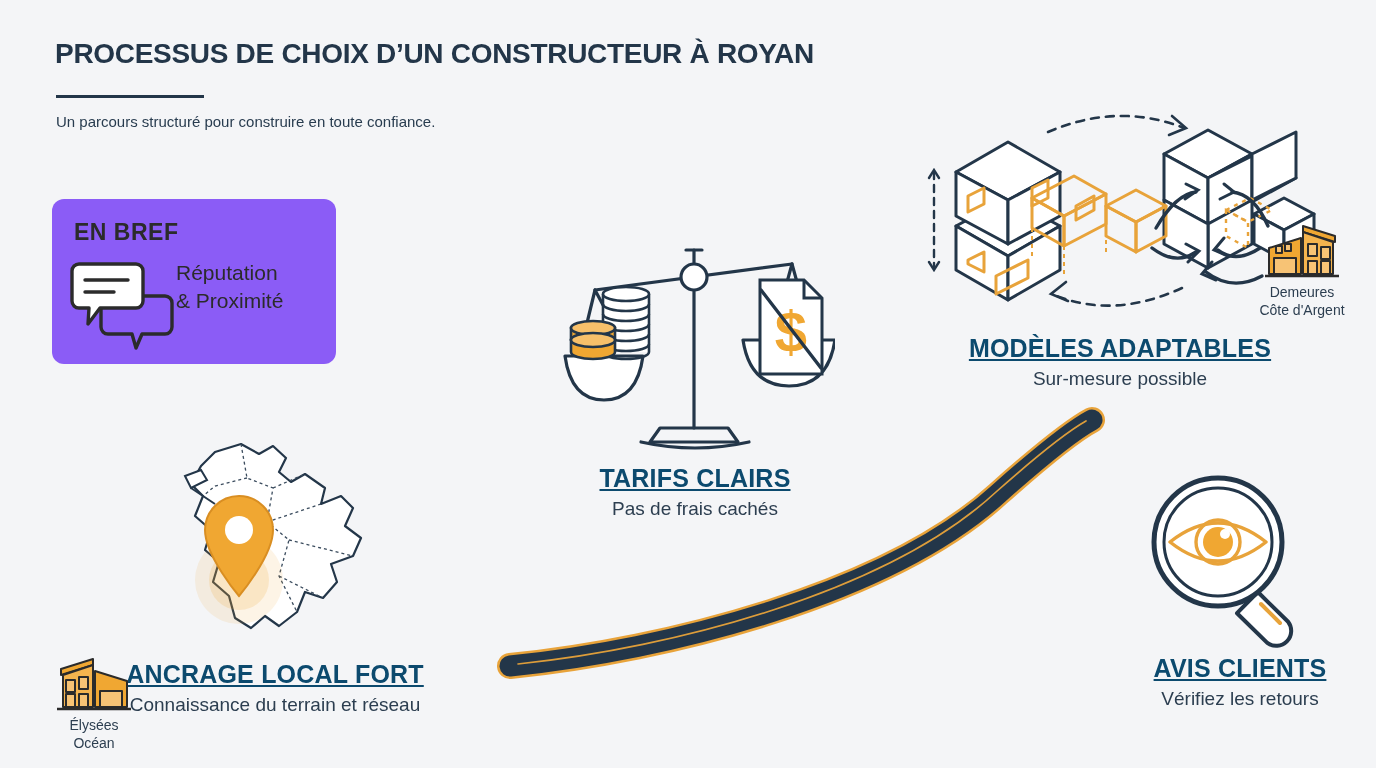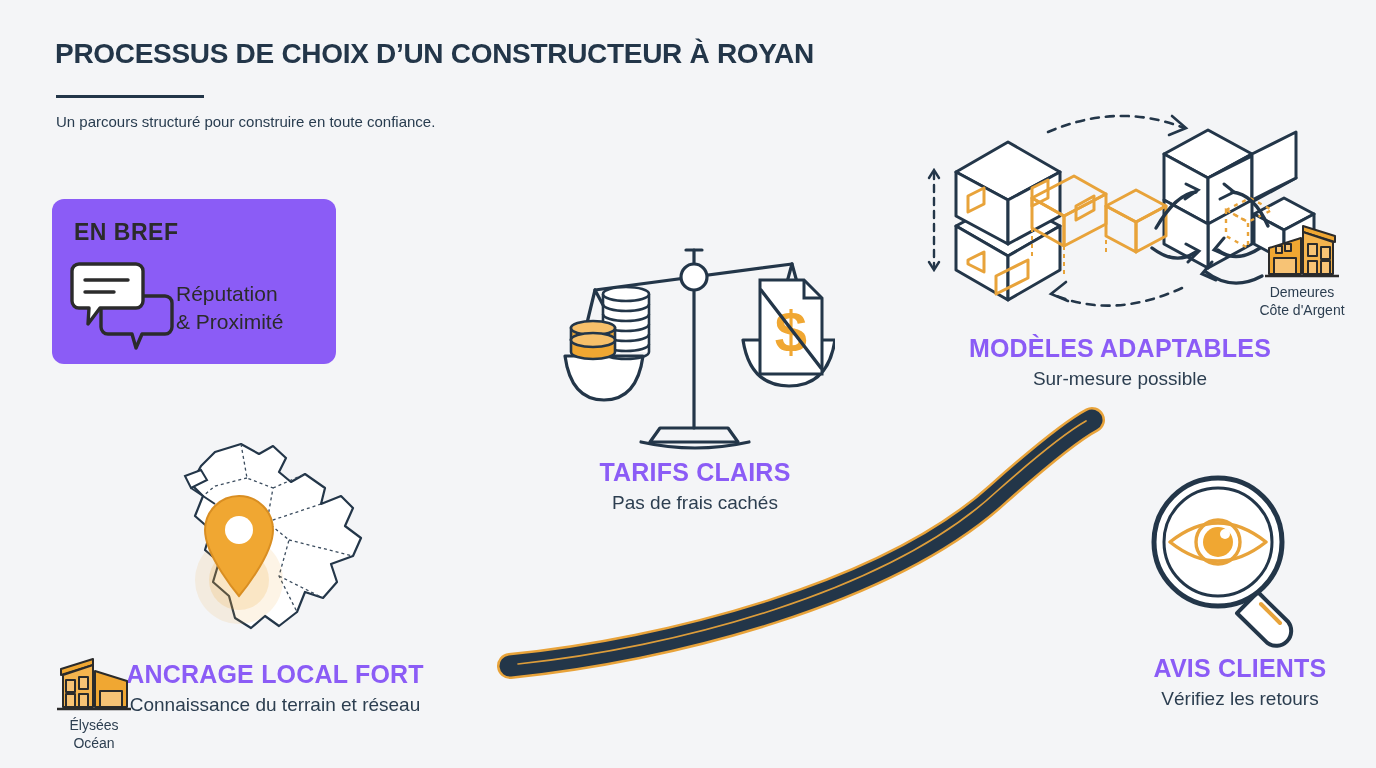--- a/index.html
+++ b/index.html
@@ -30,38 +30,38 @@
   .brief-card{
     position:absolute;left:52px;top:199px;width:284px;height:165px;
     background:#8b5cf6;border-radius:12px;
   }
   .brief-title{
     position:absolute;left:22px;top:20px;
     font-size:23px;font-weight:bold;color:#2b2b2b;letter-spacing:.5px;
   }
   .brief-icon{position:absolute;left:18px;top:62px;width:108px;height:92px;}
   .brief-text{
-    position:absolute;left:124px;top:81px;width:150px;
+    position:absolute;left:124px;top:60px;width:150px;
     font-size:21px;color:#2b2b2b;line-height:1.32;
   }
 
   
   .node{position:absolute;}
   .node-title{
-    font-size:25px;font-weight:bold;color:#8b5cf6;
-    text-align:center;white-space:nowrap;letter-spacing:.2px;
+    font-size:25px;font-weight:bold;color:#0c4a6e;
+    text-align:center;white-space:nowrap;letter-spacing:.2px;text-decoration:underline;
   }
   .node-sub{
     font-size:19px;color:#2c3e50;text-align:center;
     white-space:nowrap;margin-top:5px;
   }
 
   
   #scales-node{left:520px;top:228px;width:350px;}
-  #scales-node .node-txt{}
+  #scales-node .node-txt{margin-top:6px;}
   #models-node{left:880px;top:110px;width:480px;}
   #anchor-node{left:40px;top:430px;width:470px;}
   #reviews-node{left:1100px;top:470px;width:280px;}
 
   .svg-wrap{display:block;margin:0 auto;}
 
   
   .logo-chip{position:absolute;text-align:center;}
   .logo-chip .logo-cap{
     font-size:14px;color:#2c3e50;line-height:1.25;margin-top:2px;

